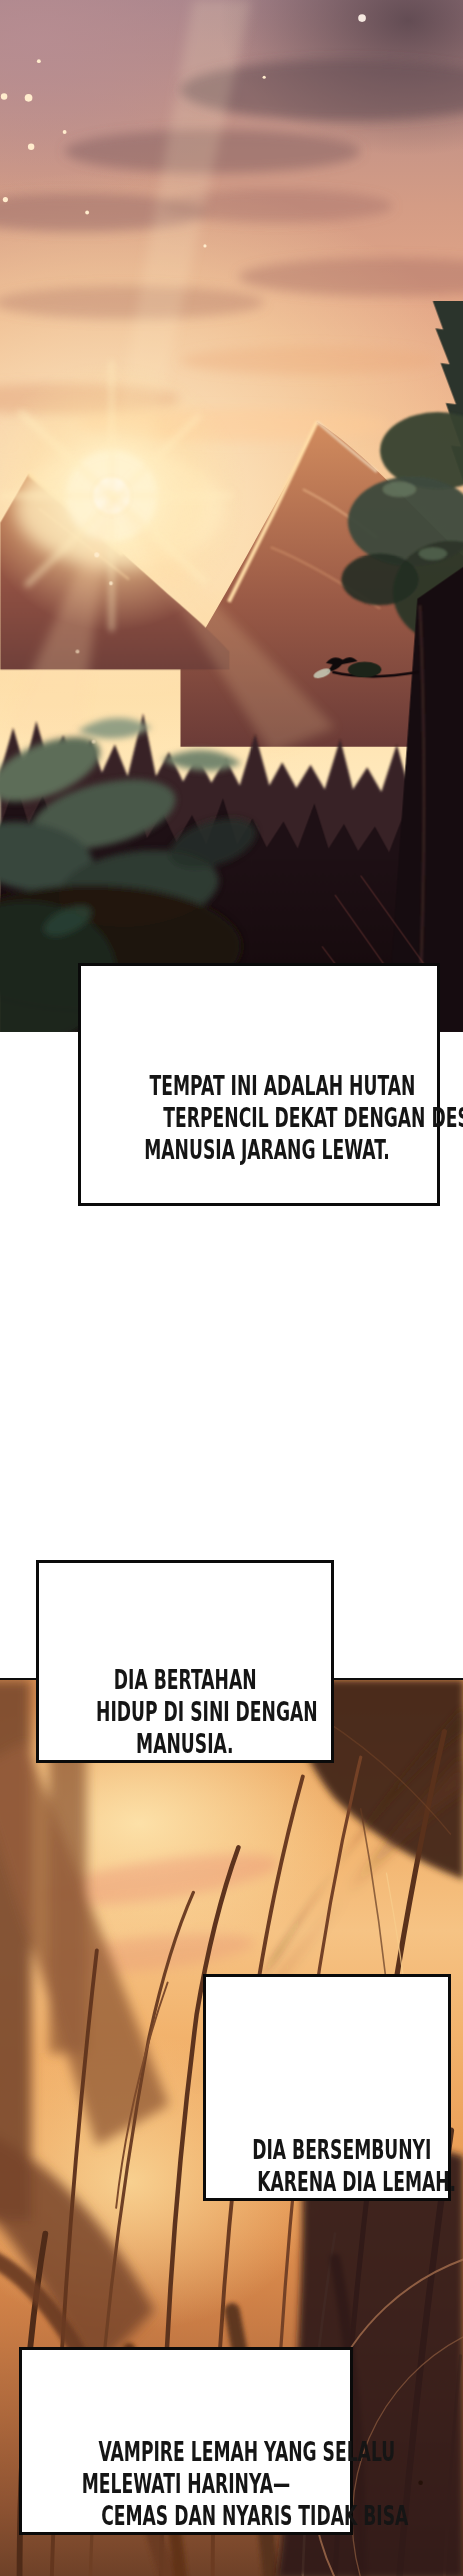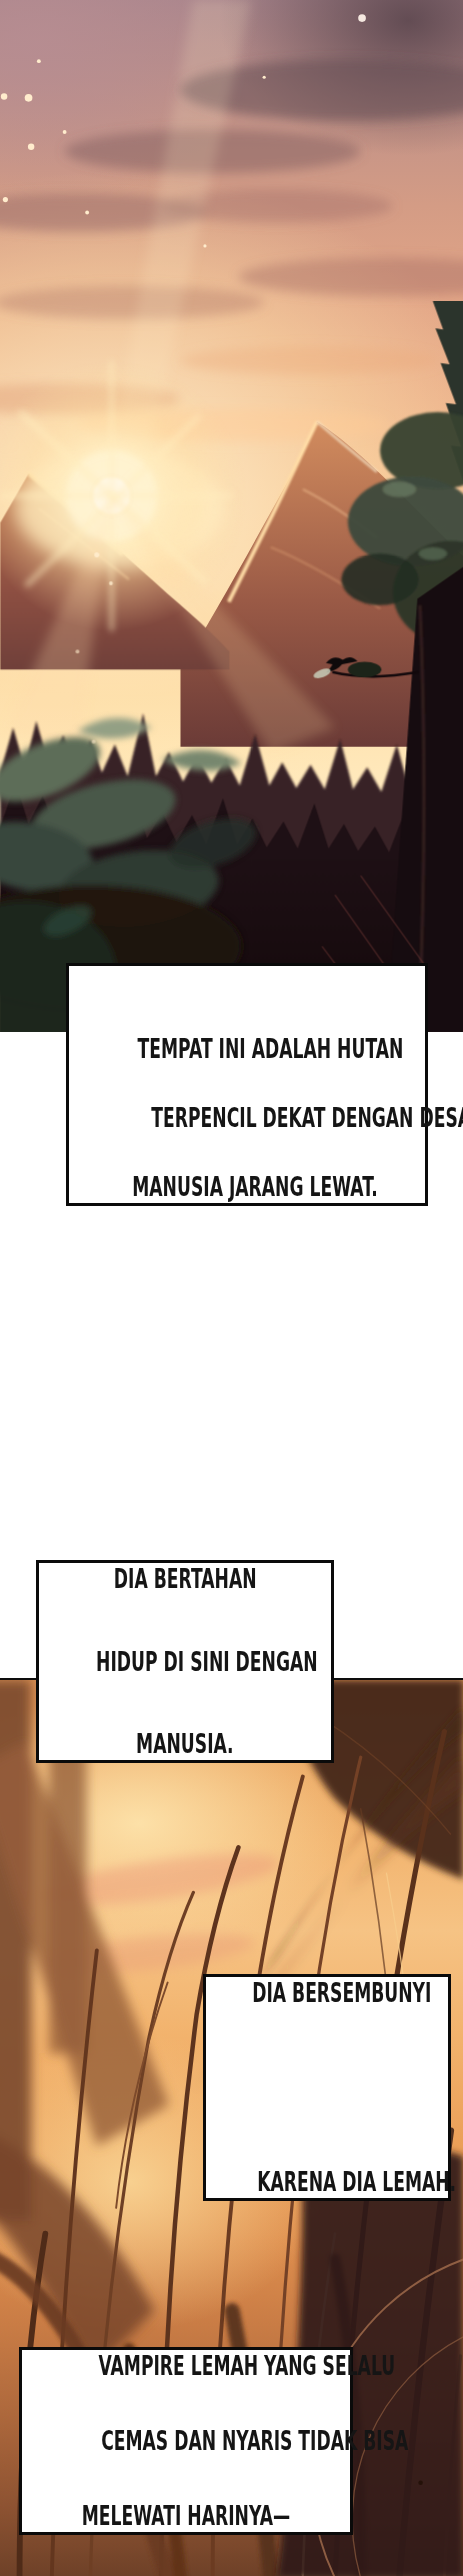--- a/index.html
+++ b/index.html
@@ -18,22 +18,22 @@
   #panel2{top:1678px;height:898px;border-top:2.6px solid #0d0d0d;box-sizing:border-box;
     background:
       radial-gradient(309px 193px at 30% 16%, rgba(253,227,171,.95), rgba(253,227,171,0) 70%),
       radial-gradient(277px 213px at 28% 56%, rgba(250,214,150,.9), rgba(250,214,150,0) 70%),
       linear-gradient(180deg,#dd9254 0%,#eaa45f 8%,#f2b46f 18%,#f6c384 28%,#f2b26c 40%,#eb9f58 52%,#df8f4e 62%,#c97c45 72%,#ad683c 82%,#8e5332 92%,#6e4128 100%);
   }
   .panel svg{position:absolute;left:0;top:0;display:block;}
 
   
   .nar-box{position:absolute;background:#ffffff;border:3.2px solid #0a0a0a;box-sizing:border-box;
-           display:flex;flex-direction:column;justify-content:space-between;z-index:6;}
-  #box1{left:66px;top:963px;width:362px;height:243px;justify-content:space-between;padding-top:67px;}
+           display:flex;flex-direction:column;justify-content:flex-end;z-index:6;}
+  #box1{left:78px;top:963px;width:362px;height:243px;justify-content:center;padding-top:67px;}
   #box2{left:36px;top:1560px;width:298px;height:203px;}
   #box3{left:203px;top:1974px;width:248px;height:227px;}
   #box4{left:19.3px;top:2347px;width:334px;height:188px;}
   .nar-line{text-align:center;line-height:32px;font-size:26px;font-weight:700;color:#151515;}
   .nar-line span{display:inline-block;transform:scaleX(.66);transform-origin:50% 50%;white-space:nowrap;}
 </style>
 </head>
 <body>
 
 <div id="page">
@@ -255,18 +255,18 @@
     <div class="nar-line"><span>MANUSIA.</span></div>
   </aside>
 
   <aside class="nar-box" id="box3">
     <div class="nar-line"><span>DIA BERSEMBUNYI</span></div>
     <div class="nar-line"><span>KARENA DIA LEMAH.</span></div>
   </aside>
 
   <aside class="nar-box" id="box4">
     <div class="nar-line"><span>VAMPIRE LEMAH YANG SELALU</span></div>
+    <div class="nar-line"><span>MELEWATI HARINYA—</span></div>
     <div class="nar-line"><span>CEMAS DAN NYARIS TIDAK BISA</span></div>
-    <div class="nar-line"><span>MELEWATI HARINYA—</span></div>
   </aside>
 
 </div>
 
 
 </body></html>

